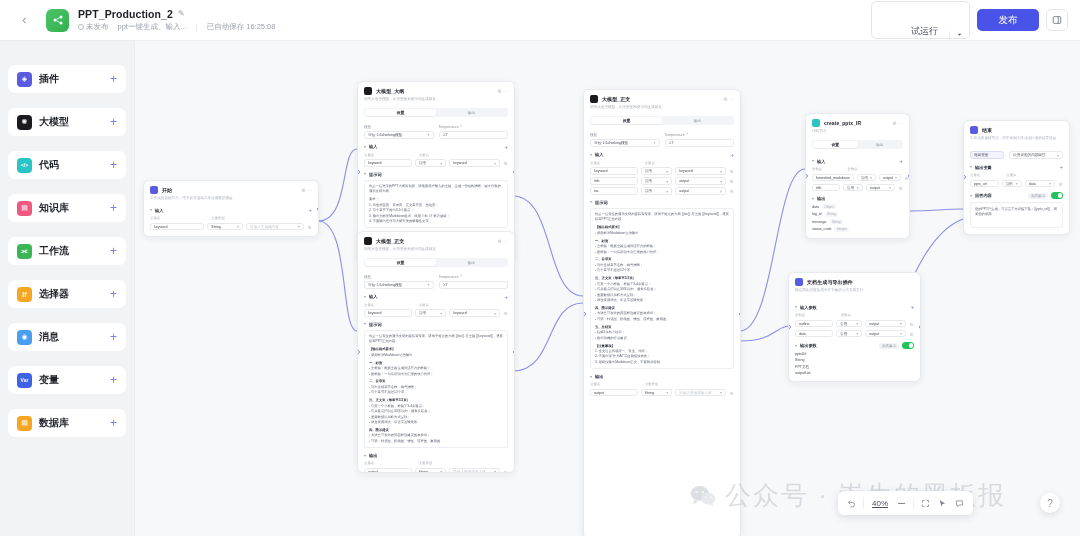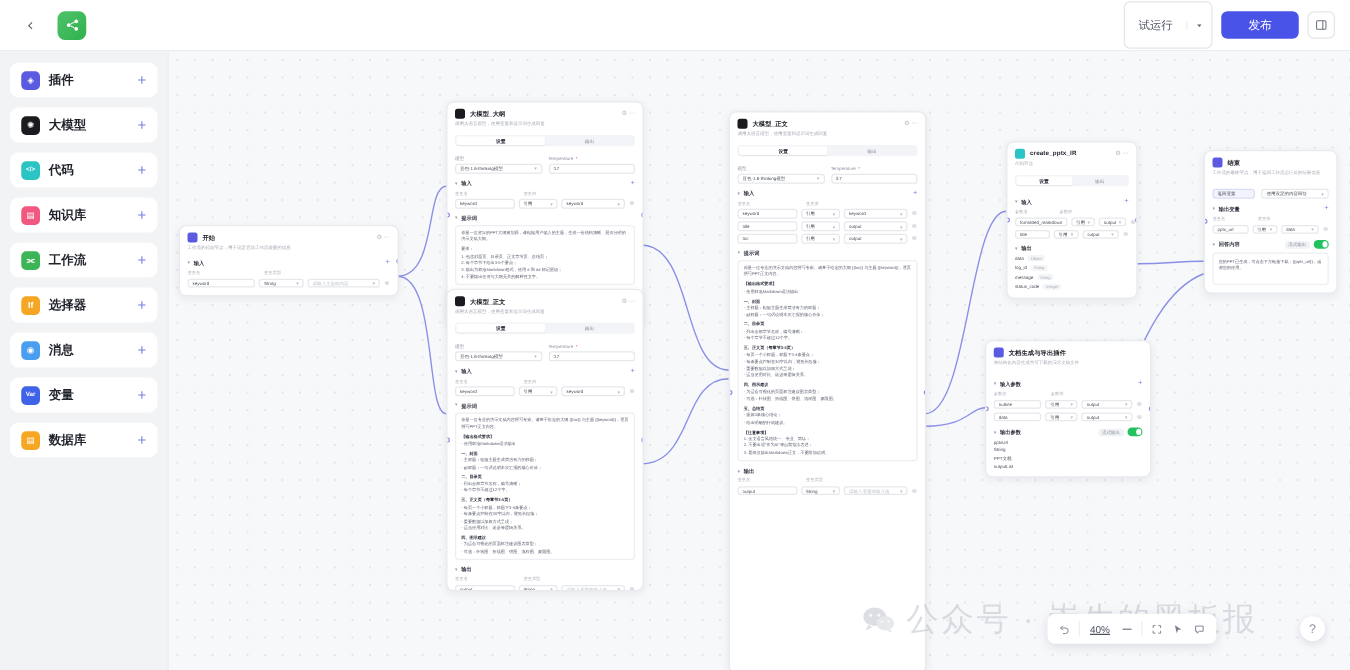--- a/index.html
+++ b/index.html
@@ -36,22 +36,22 @@
   .title-row { display: flex; align-items: center; gap: 5px; }
   .doc-title { font-size: 10.5px; font-weight: bold; color: #1d1f24; letter-spacing: .1px; }
   .edit-ico { color: #9aa0ab; font-size: 8px; line-height: 1; }
   .meta-row { display: flex; align-items: center; gap: 9px; margin-top: 2px; }
   .meta-item { font-size: 7.5px; color: #9ba1ac; display: flex; align-items: center; gap: 2px; white-space: nowrap; }
   .dot-ico { width: 6px; height: 6px; border-radius: 50%; border: 1px solid #b9bfc9; flex: none; }
   .meta-sep { color: #d8dce2; font-size: 7.5px; }
 
   .header-right { margin-left: auto; display: flex; align-items: center; gap: 7px; padding-right: 12px; }
   .btn-split {
-    display: flex; align-items: center; height: 38px;
-    border: 1px solid #e3e6ea; border-radius: 5px; overflow: hidden; background: #fff;
+    display: flex; align-items: flex-end; height: 38px;
+    border: 1px solid #e3e6ea; border-radius: 5px; overflow: hidden; background: #fff; padding-left: 28px;
   }
   .btn-split .lbl { padding: 0 11px; font-size: 9px; color: #4c5161; display: flex; align-items: center; cursor: pointer; }
   .btn-split .caret {
     width: 20px; border-left: 1px solid #eceef1;
     display: flex; align-items: center; justify-content: center; cursor: pointer;
   }
   .btn-primary {
     height: 22px; min-width: 62px; padding: 0 14px;
     background: #4a53e8; border-radius: 5px; border: none;
     color: #fff; font-size: 9.5px;
@@ -74,21 +74,21 @@
   .sb-head { display: flex; align-items: center; justify-content: space-between; padding: 0 3px 7px 3px; }
   .sb-title { font-size: 10.5px; font-weight: bold; color: #1f222a; }
   .sb-collapse {
     width: 14px; height: 14px; border-radius: 4px;
     display: flex; align-items: center; justify-content: center;
     color: #9aa0ab; font-size: 8px; cursor: pointer;
   }
   .sb-item {
     height: 28px; background: #fff; border-radius: 7px;
     margin-bottom: 8px; display: flex; align-items: center;
-    padding: 0 9px; cursor: pointer;
+    padding: 0 9px; cursor: pointer; margin-top: 15px;
   }
   .sb-ico {
     width: 15px; height: 15px; border-radius: 4px; flex: none;
     display: flex; align-items: center; justify-content: center;
     color: #fff; font-size: 7px; font-weight: bold;
   }
   .sb-label { font-size: 10px; color: #1f222a; margin-left: 7px; font-weight: bold; }
   .sb-plus { margin-left: auto; color: #7b81e0; font-size: 12px; line-height: 1; }
 
   
@@ -240,20 +240,35 @@
         <path d="M15 5 L8 12 L15 19"></path>
       </svg>
     </div>
     <div class="app-icon">
       <svg width="12" height="12" viewBox="0 0 24 24" fill="#fff">
         <circle cx="6" cy="12" r="3"></circle>
           <circle cx="18" cy="6" r="3"></circle>
           <circle cx="18" cy="18" r="3"></circle>
         <path d="M8.5 10.8 L15.5 7.2 M8.5 13.2 L15.5 16.8" stroke="#fff" stroke-width="1.6"></path>
       </svg>
+    </div>
+    <div class="title-block">
+      <div class="title-row">
+        <span class="doc-title">PPT_Production_2</span>
+        <span class="edit-ico">✎</span>
+      </div>
+      <div class="meta-row">
+        <span class="meta-item">
+          <span class="dot-ico"></span>
+          <span>未发布</span>
+        </span>
+        <span class="meta-item">ppt一键生成、输入...</span>
+        <span class="meta-sep">|</span>
+        <span class="meta-item">已自动保存 16:25:08</span>
+      </div>
     </div>
     <div class="header-right">
       <div class="btn-split">
         <span class="lbl">试运行</span>
         <span class="caret">
           <svg width="7" height="7" viewBox="0 0 24 24" fill="#5a5f6b">
             <path d="M6 9 L12 16 L18 9 Z"></path>
           </svg>
         </span>
       </div>

